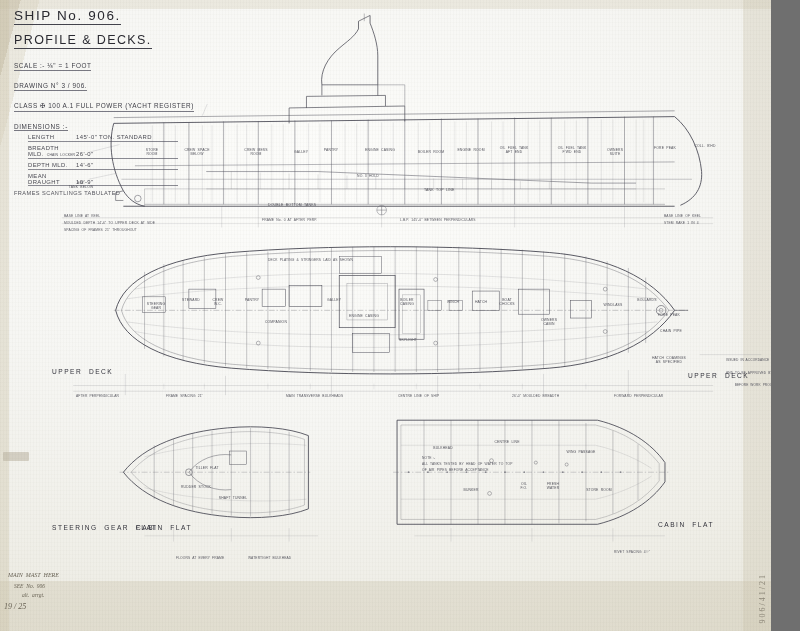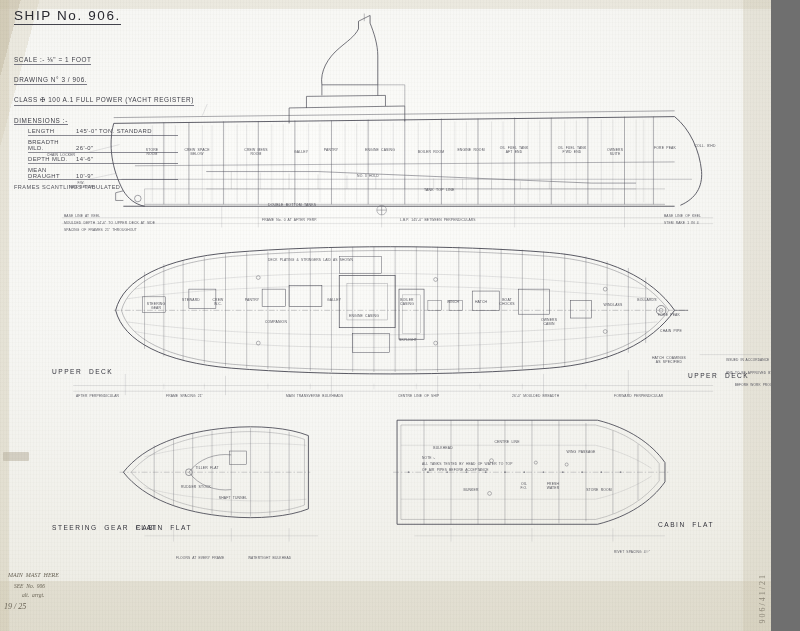--- a/index.html
+++ b/index.html
@@ -73,21 +73,21 @@
     background:#b9b2a0;opacity:.55;border-radius:1px;
   }
 </style>
 </head>
 <body>
 
 <div id="sheet">
 
   <div id="title-block">
     <div class="t-main">SHIP  No.  906.</div><br>
-    <br>
+    <div class="t-sub">PROFILE  &amp;  DECKS.</div><br>
     <div class="t-line">SCALE :-  ⅛" = 1 FOOT</div><br>
     <div class="t-line">DRAWING  N°  3 / 906.</div><br>
     <div class="t-line">CLASS ✠ 100 A.1  FULL POWER  (YACHT REGISTER)</div><br>
     <div class="dim-head">DIMENSIONS :-</div>
 
     <div>
       <div class="dim-row">
         <span class="k">LENGTH</span>
         <span class="v">145'-0"  TON. STANDARD</span>
       </div>

